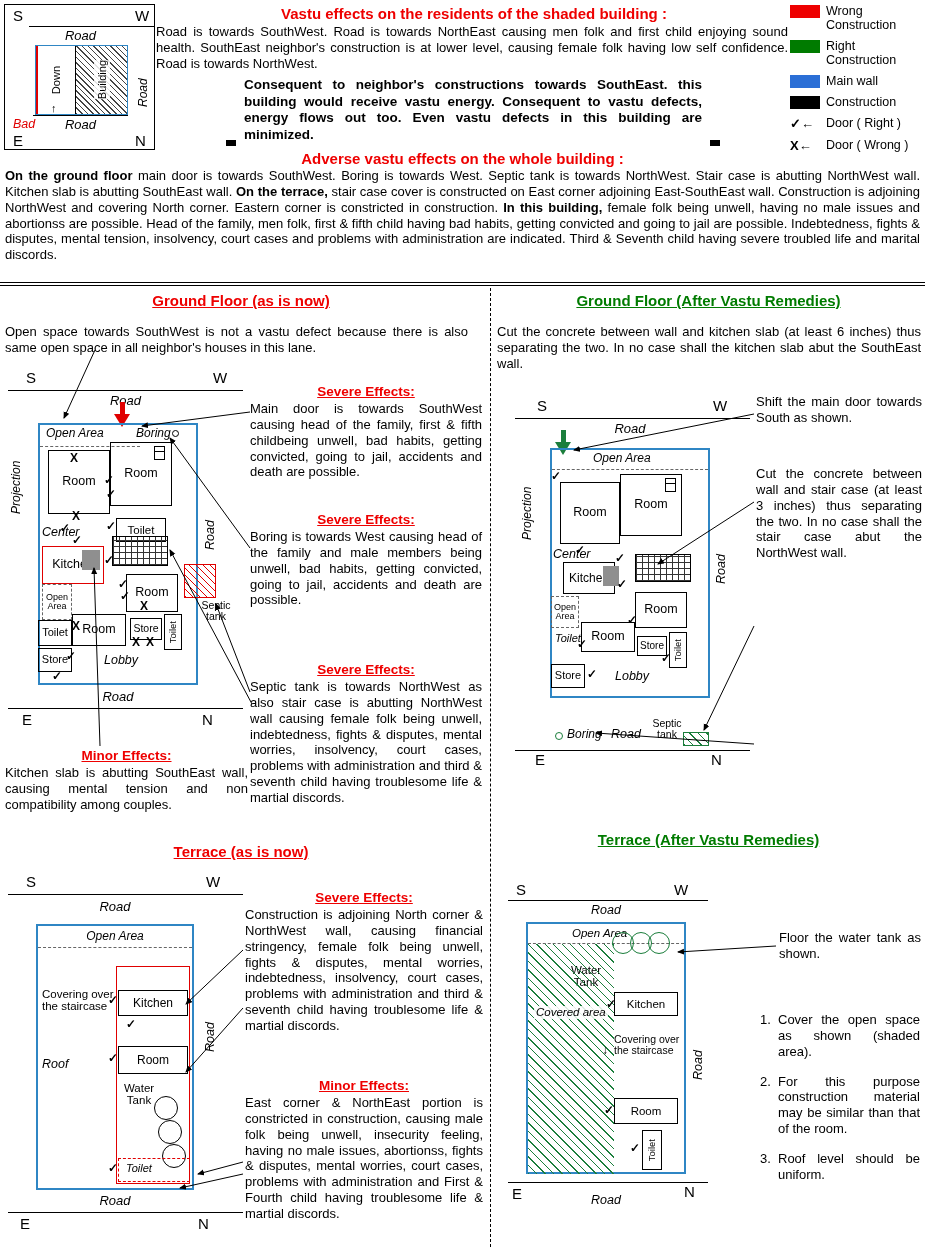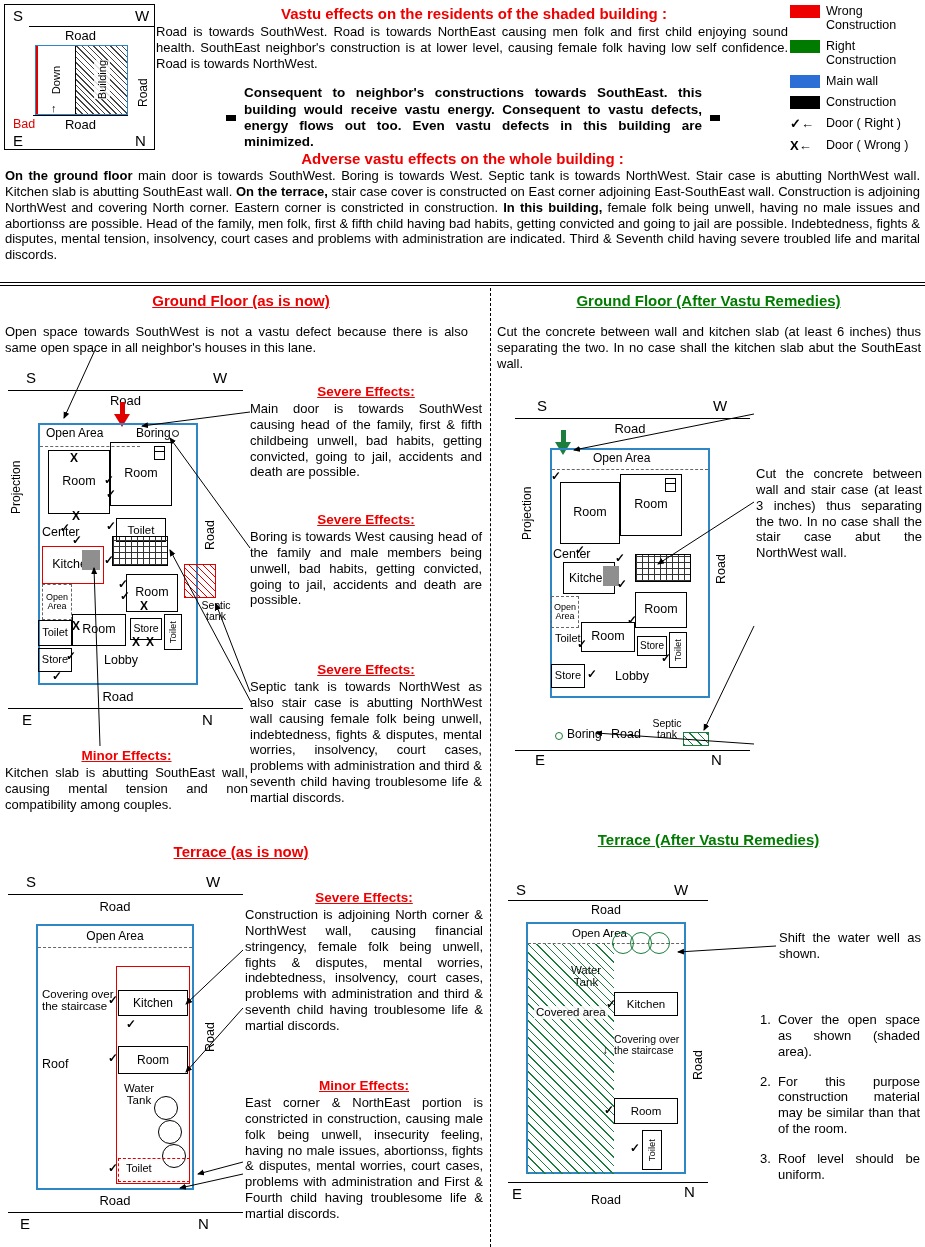--- a/index.html
+++ b/index.html
@@ -6,21 +6,21 @@
 body{font-family:"Liberation Sans",sans-serif;background:#fff;color:#000;}
 .page{position:relative;width:925px;height:1247px;background:#fff;overflow:hidden;}
 .a{position:absolute;}
 .jt{text-align:justify;font-size:13px;line-height:1.22;}
 .hd{font-weight:bold;font-size:15px;color:#ee0000;text-align:center;}
 .hd.green{color:#007b00;}
 .u{text-decoration:underline;}
 .eff-t{font-weight:bold;font-size:13.5px;color:#ee0000;text-align:center;text-decoration:underline;margin-bottom:2px;}
 .plan{position:absolute;}
 .cl{position:absolute;font-size:15px;line-height:1;}
-.lbl{position:absolute;font-size:12.5px;white-space:nowrap;line-height:1.1;}
+.lbl{position:absolute;font-size:12.5px;white-space:nowrap;line-height:1.1;font-style:italic;}
 .lblw{position:absolute;line-height:1.05;text-align:center;}
 .rm{position:absolute;border:1px solid #000;display:flex;align-items:center;justify-content:center;text-align:center;font-size:12px;line-height:1.05;padding:1px;}
 .rm.dsh{border:1px dashed #666;}
 .vt{writing-mode:vertical-rl;transform:rotate(180deg);}
 .hline{position:absolute;border-top:1.5px solid #000;}
 .wall{position:absolute;border:2px solid #2f86c4;}
 .strip{position:absolute;border-bottom:1px dashed #666;}
 .mark{position:absolute;font-weight:bold;font-size:12px;line-height:1;}
 .circ{position:absolute;border:1.5px solid #000;border-radius:50%;}
 .circ.g{border-color:#1b7e3c;}
@@ -34,21 +34,21 @@
 .cup{position:absolute;width:11px;height:14px;border:1px solid #000;background:linear-gradient(#000,#000) 0 4px/11px 1px no-repeat;}
 .bigarrow{position:absolute;width:16px;}
 .bigarrow .stem{width:5px;height:12px;margin:0 auto;}
 .bigarrow .head{width:0;height:0;border-left:8px solid transparent;border-right:8px solid transparent;}
 .bigarrow.red .stem{background:#e00000;}.bigarrow.red .head{border-top:13px solid #e00000;}
 .bigarrow.green .stem{background:#1b7e3c;}.bigarrow.green .head{border-top:13px solid #1b7e3c;}
 .lg-row{display:flex;gap:6px;margin-bottom:7px;}
 .sw{width:30px;height:13px;flex:0 0 30px;margin-top:1px;}
 .lg-t{font-size:12.5px;line-height:1.12;}
 .lg-sym{flex:0 0 30px;font-size:13px;font-weight:bold;}
-.brk{display:flex;align-items:center;}
+.brk{display:flex;align-items:flex-end;}
 .brk .bl{width:10px;border:3px solid #000;border-right:none;}
 .brk .br{width:10px;border:3px solid #000;border-left:none;}
 .brk .bt{flex:1;font-weight:bold;font-size:13.5px;padding:3px 8px;text-align:justify;line-height:1.22;}
 .li{display:flex;gap:4px;margin-bottom:14px;}
 .num{flex:0 0 14px;font-size:13px;}
 </style>
 </head>
 <body>
 
 <div class="page">
@@ -243,20 +243,21 @@
     <span class="mark" style="left:60px;top:152px">✓</span>
     <span class="mark" style="left:100px;top:160px">✓</span>
     <span class="mark" style="left:102px;top:186px">✓</span>
     <span class="mark" style="left:112px;top:222px">✓</span>
     <span class="mark" style="left:62px;top:246px">✓</span>
     <span class="mark" style="left:146px;top:260px">✓</span>
     <span class="mark" style="left:72px;top:276px">✓</span>
   </div>
 
   <div class="a" style="left:756px;top:392px;width:166px;height:420px">
+    <div class="a jt" style="left:0;top:2px;width:100%">Shift the main door towards South as shown.</div>
     <div class="a jt" style="left:0;top:74px;width:100%">Cut the concrete between wall and stair case (at least 3 inches) thus separating the two. In no case shall the stair case abut the NorthWest wall.</div>
   </div>
 
   <div class="a hd u" style="left:0;top:843px;width:482px">Terrace (as is now)</div>
 
   <div class="plan" style="left:8px;top:872px;width:235px;height:372px">
     <span class="cl" style="left:18px;top:2px">S</span>
     <span class="cl" style="left:198px;top:2px">W</span>
     <div class="hline" style="left:0;top:22px;width:235px"></div>
     <div class="lbl" style="left:28px;top:28px;width:158px;text-align:center;font-size:13px">Road</div>
@@ -322,21 +323,21 @@
     <div class="hline" style="left:0;top:310px;width:200px"></div>
     <span class="cl" style="left:4px;top:314px">E</span>
     <span class="cl" style="left:176px;top:312px">N</span>
     <div class="lbl" style="left:18px;top:322px;width:160px;text-align:center;font-size:12.5px">Road</div>
     <span class="mark" style="left:98px;top:126px">✓</span>
     <span class="mark" style="left:94px;top:172px">↓</span>
     <span class="mark" style="left:96px;top:232px">✓</span>
     <span class="mark" style="left:122px;top:270px">✓</span>
   </div>
 
-  <div class="a jt" style="left:779px;top:930px;width:142px">Shift the water well as shown.</div>
+  <div class="a jt" style="left:779px;top:930px;width:142px">Floor the water tank as shown.</div>
   <div class="a" style="left:760px;top:1012px;width:160px">
     <div class="li">
       <span class="num">1.</span>
       <span class="jt">Cover the open space as shown (shaded area).</span>
     </div>
     <div class="li">
       <span class="num">2.</span>
       <span class="jt">For this purpose construction material may be similar than that of the room.</span>
     </div>
     <div class="li">

